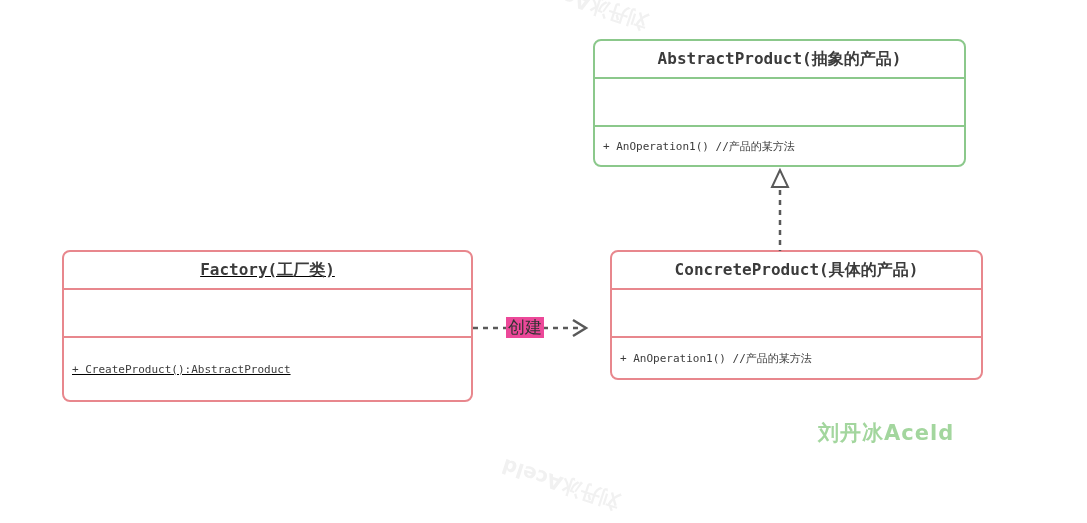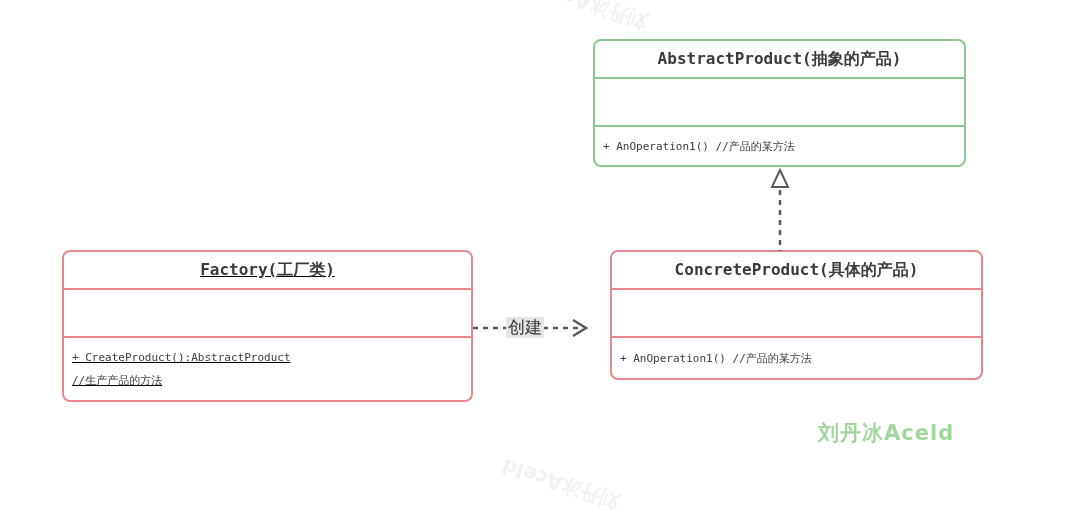--- a/index.html
+++ b/index.html
@@ -31,21 +31,21 @@
   #box-abstract .uml-methods { flex:0 0 40px; }
   #box-factory  { left:62px;  top:250px; width:411px; height:152px;text-decoration:underline; }
   #box-factory .uml-methods  { flex:0 0 64px; }
   #box-concrete { left:610px; top:250px; width:373px; height:130px; }
   #box-concrete .uml-methods { flex:0 0 42px; }
 
   .arrow-svg { position:absolute; overflow:visible; }
   #realization-arrow { left:762px; top:168px; width:36px; height:84px; }
   #dependency-arrow  { left:473px; top:311px; width:120px; height:34px; }
   .dep-label {
-    position:absolute; left:506px; top:317px; background:#e5e5e5;
+    position:absolute; left:506px; top:317px; background:#ec4899;
     font-size:17px; color:#333333; padding:0 2px; line-height:21px;
     font-family:"DejaVu Sans", "Liberation Sans", sans-serif;
   }
   .brand-watermark {
     position:absolute; left:818px; top:419px;
     font-size:21px; font-weight:bold; color:#a3d69e; letter-spacing:1px;
     font-family:"DejaVu Sans", "Liberation Sans", sans-serif;
   }
   .faint-watermark {
     position:absolute; font-size:20px; font-weight:bold; color:#f1f1f1;
@@ -69,21 +69,20 @@
     <div class="uml-methods">
       <div class="m-line">+ AnOperation1() //产品的某方法</div>
     </div>
   </div>
 
   <div class="uml-box red" id="box-factory">
     <div class="uml-title">Factory(工厂类)</div>
     <div class="uml-attrs"></div>
     <div class="uml-methods">
       <div class="m-line">+ CreateProduct():AbstractProduct</div>
-      <div class="m-line">//生产产品的方法</div>
     </div>
   </div>
 
   <div class="uml-box red" id="box-concrete">
     <div class="uml-title">ConcreteProduct(具体的产品)</div>
     <div class="uml-attrs"></div>
     <div class="uml-methods">
       <div class="m-line">+ AnOperation1() //产品的某方法</div>
     </div>
   </div>

